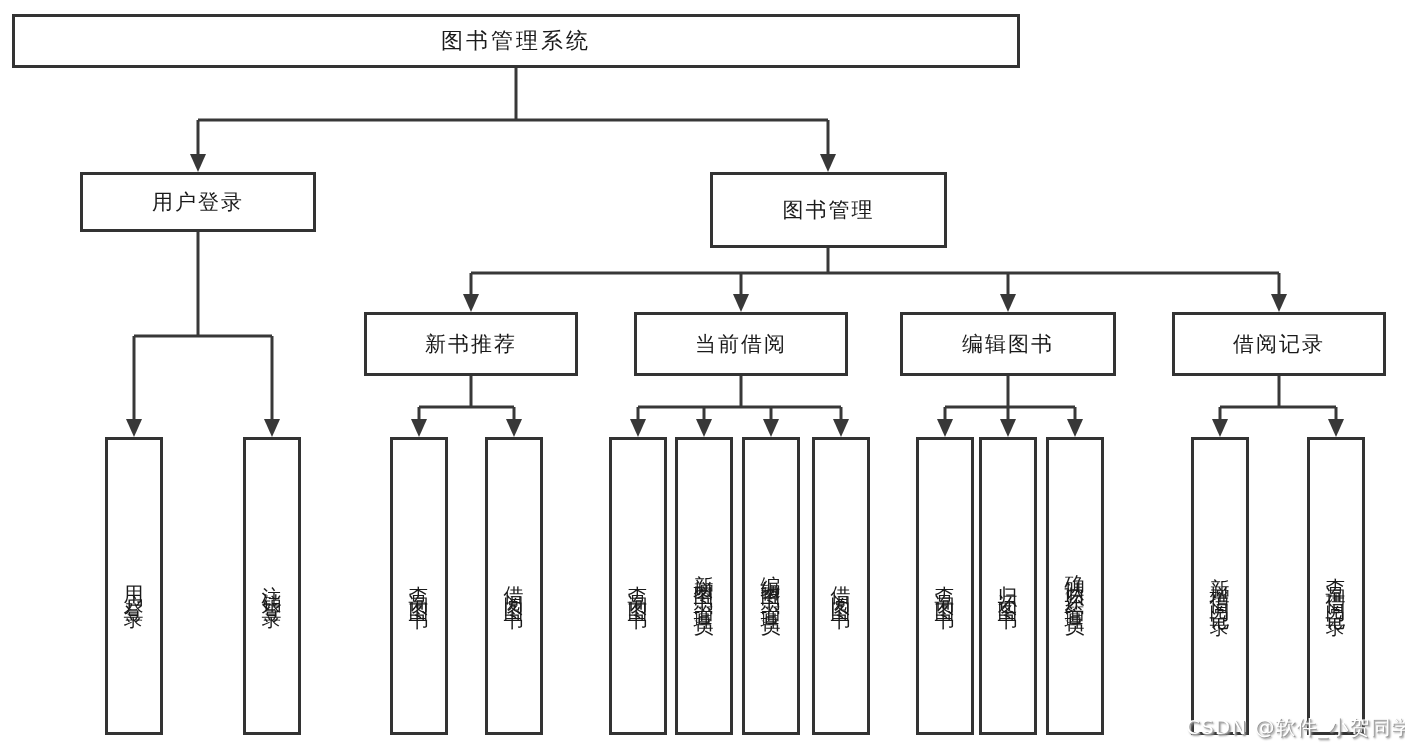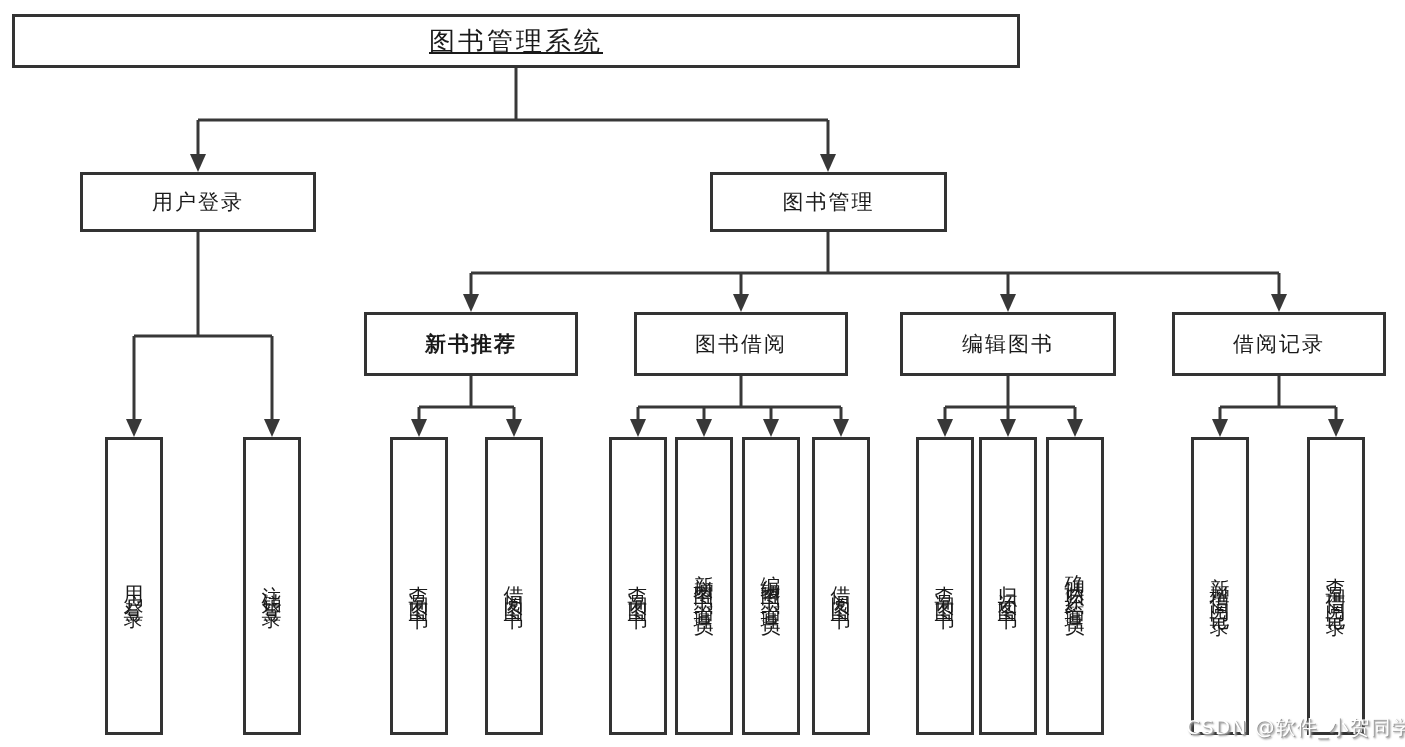--- a/index.html
+++ b/index.html
@@ -20,21 +20,21 @@
     border:3px solid var(--box-border);
     display:flex;align-items:center;justify-content:center;
     z-index:2;
   }
   .node .lbl{
     font-size:21px;
     letter-spacing:2px;
     color:var(--text);
     white-space:nowrap;
   }
-  .root-node .lbl{font-size:26px;letter-spacing:3px;text-decoration:underline;}
+  .root-node .lbl{font-size:22px;letter-spacing:3px;}
   .leaf{
     width:58px;height:298px;top:437px;
   }
   .leaf .lbl{
     writing-mode:vertical-rl;
     text-orientation:mixed;
     font-size:20px;
     letter-spacing:8px;
     white-space:nowrap;
     line-height:1;
@@ -111,29 +111,29 @@
       <polygon points="1328,419 1344,419 1336,437" fill="#383838"></polygon>
     </svg>
 
   <div class="node root-node" style="left:12px;top:14px;width:1008px;height:54px;">
     <span class="lbl">图书管理系统</span>
   </div>
 
   <div class="node" style="left:80px;top:172px;width:236px;height:60px;">
     <span class="lbl">用户登录</span>
   </div>
-  <div class="node" style="left:710px;top:172px;width:237px;height:60px;">
+  <div class="node" style="left:710px;top:172px;width:237px;height:76px;">
     <span class="lbl">图书管理</span>
   </div>
 
-  <div class="node" style="left:364px;top:312px;width:214px;height:64px;font-weight:bold;">
+  <div class="node" style="left:364px;top:312px;width:214px;height:64px;">
     <span class="lbl">新书推荐</span>
   </div>
   <div class="node" style="left:634px;top:312px;width:214px;height:64px;">
-    <span class="lbl">图书借阅</span>
+    <span class="lbl">当前借阅</span>
   </div>
   <div class="node" style="left:900px;top:312px;width:216px;height:64px;">
     <span class="lbl">编辑图书</span>
   </div>
   <div class="node" style="left:1172px;top:312px;width:214px;height:64px;">
     <span class="lbl">借阅记录</span>
   </div>
 
   <div class="node leaf" style="left:105px;">
     <span class="lbl">用户登录</span>

